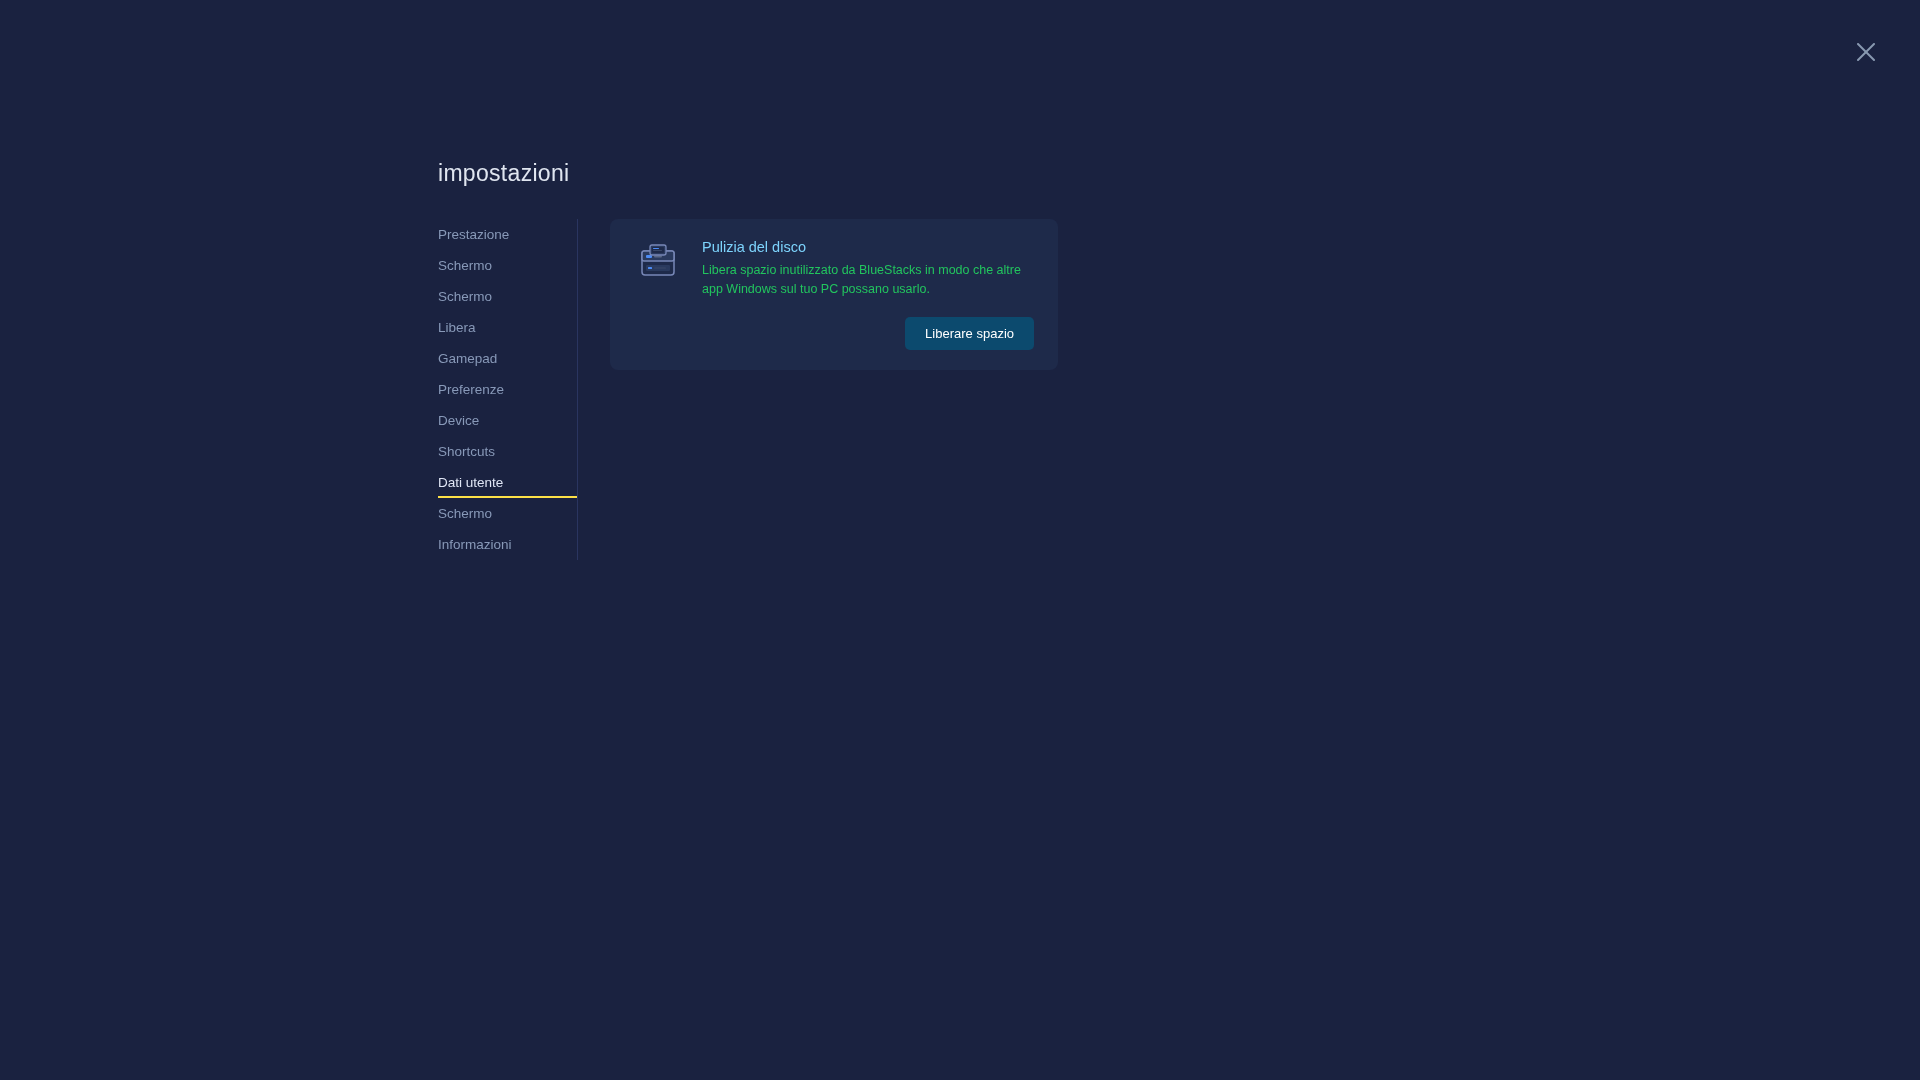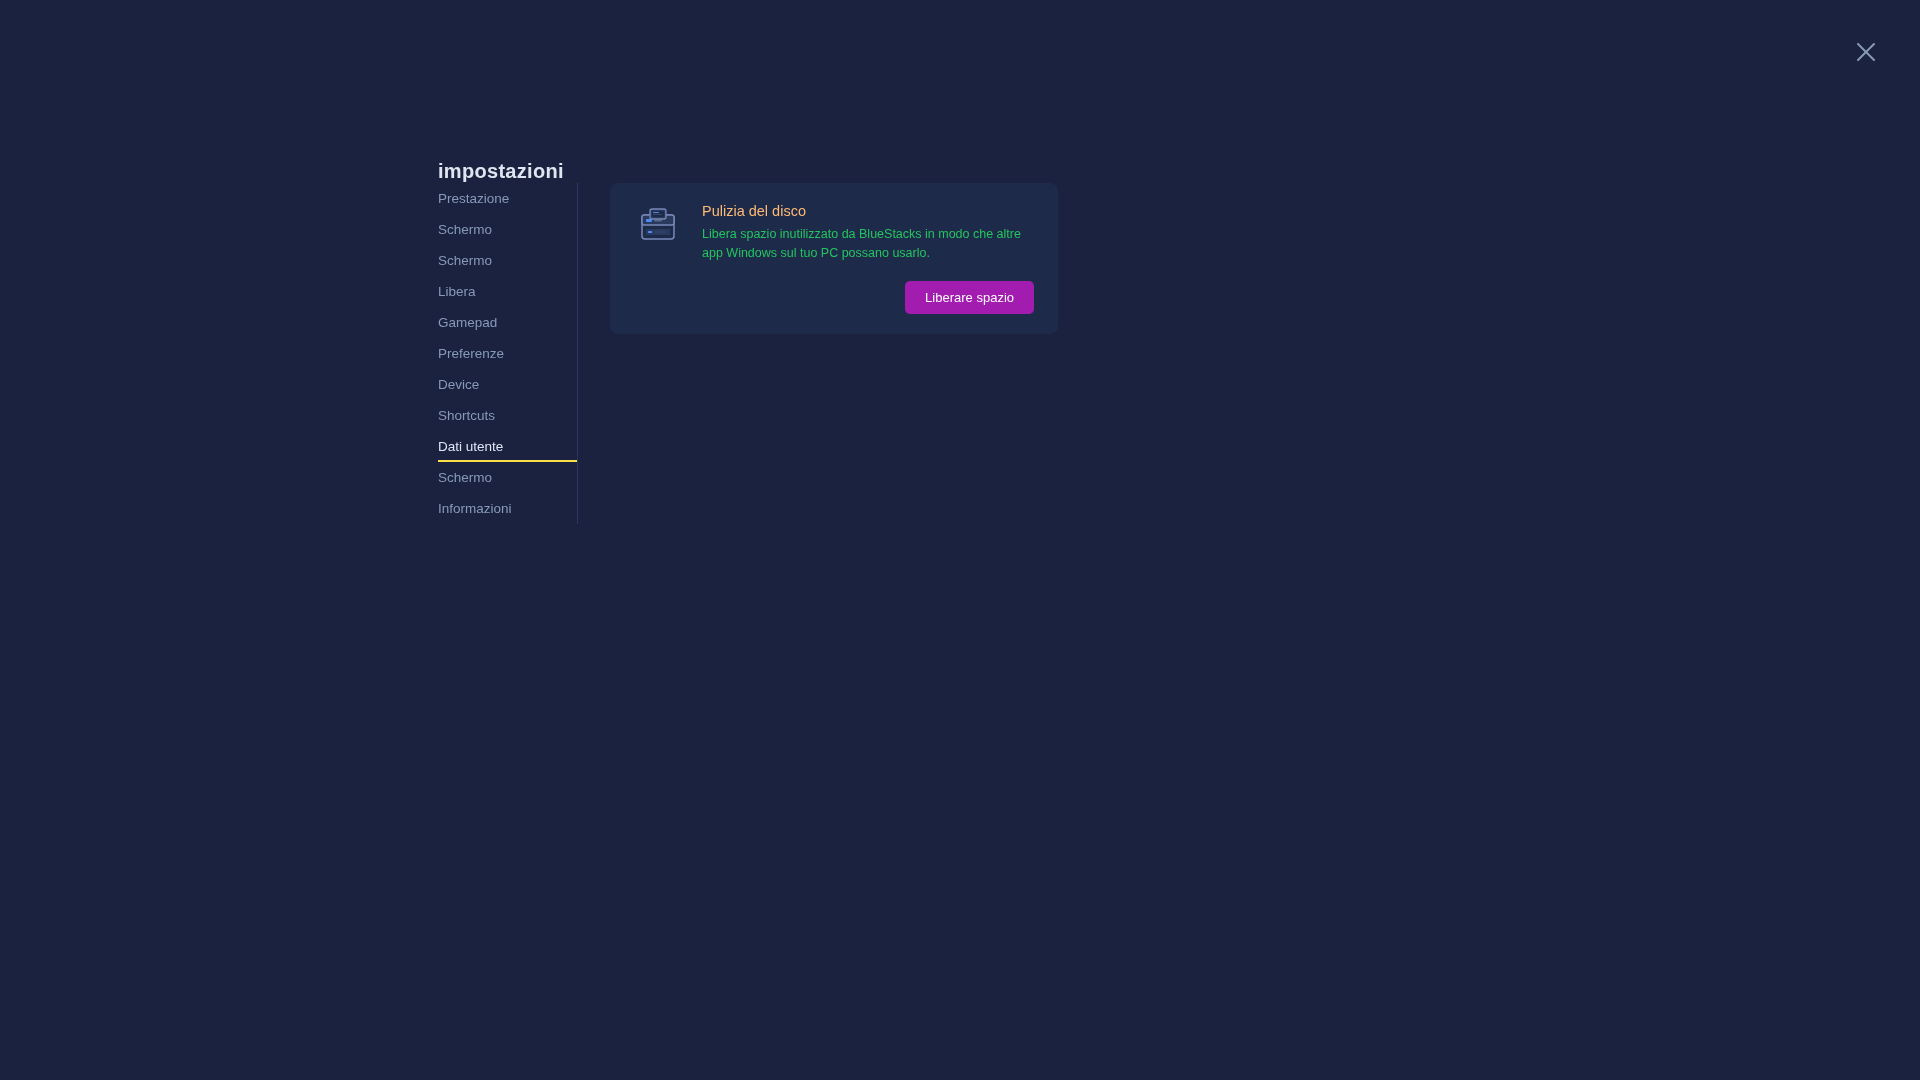--- a/index.html
+++ b/index.html
@@ -35,23 +35,24 @@
     }
 
     .settings-container {
       position: absolute;
       top: 160px;
       left: 438px;
       width: 620px;
     }
 
     .settings-title {
-      font-size: 20px;
-      font-weight: 700;
+      font-size: 23px;
+      font-weight: 400;
       color: #e0e6f0;
+      margin-bottom: 32px;
       letter-spacing: 0.3px;
     }
 
     .settings-layout {
       display: flex;
       gap: 0;
     }
 
     .sidebar {
       width: 140px;
@@ -102,38 +103,38 @@
       justify-content: center;
     }
 
     .card-body {
       flex: 1;
     }
 
     .card-title {
       font-size: 14.5px;
       font-weight: 500;
-      color: #fdba74;
+      color: #7dd3fc;
       margin-bottom: 6px;
     }
 
     .card-description {
       font-size: 12.5px;
       color: #22c55e;
       line-height: 1.5;
     }
 
     .card-footer {
       display: flex;
       justify-content: flex-end;
       margin-top: 18px;
     }
 
     .btn-primary {
-      background-color: #a21caf;
+      background-color: #0c4a6e;
       color: #fff;
       border: none;
       border-radius: 5px;
       padding: 9px 20px;
       font-size: 13px;
       font-weight: 500;
       cursor: pointer;
       transition: background 0.15s;
     }
 

